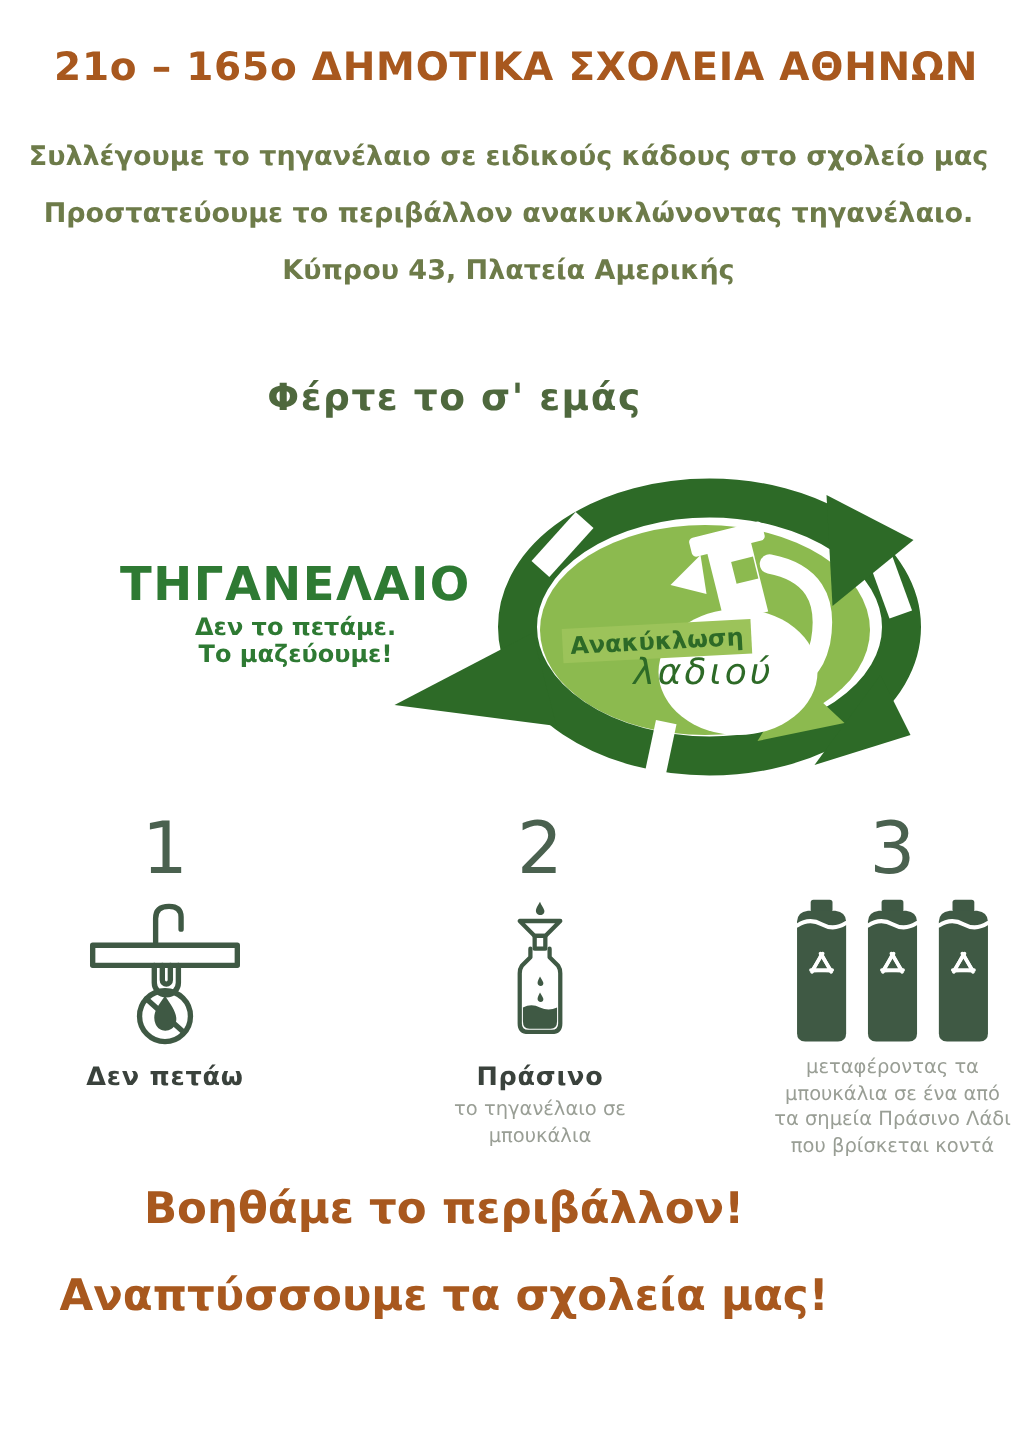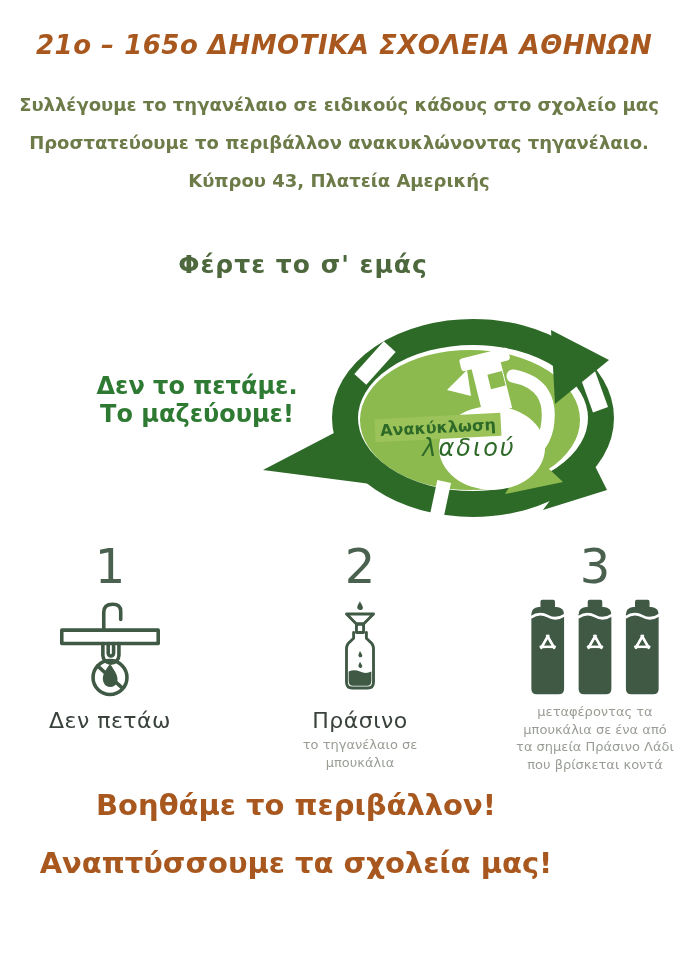--- a/index.html
+++ b/index.html
@@ -18,77 +18,77 @@
   *{margin:0;padding:0;box-sizing:border-box;}
   html,body{background:#ffffff;}
   body{
     width:678px;height:960px;position:relative;overflow:hidden;
     font-family:"DejaVu Sans","Liberation Sans",sans-serif;
   }
   .title{
     position:absolute;left:36px;top:30px;width:620px;
     font-size:26px;font-weight:bold;color:var(--title-brown);letter-spacing:0.5px;
     white-space:nowrap;
-    font-style:italic;
   }
   .intro{
     position:absolute;left:0;top:86px;width:678px;text-align:center;
     color:var(--olive-green);font-weight:bold;font-size:18px;
   }
   .intro .intro-line{height:38px;line-height:38px;white-space:nowrap;}
   .cta{
     position:absolute;left:0;top:250px;width:606px;text-align:center;
     font-size:25px;font-weight:bold;color:var(--cta-green);letter-spacing:1px;
   }
   .logo-text{
     position:absolute;left:58px;top:372px;width:278px;text-align:center;
     color:var(--logo-green);font-weight:bold;line-height:1.18;
   }
   .logo-text .headline{font-size:31px;letter-spacing:1px;}
-  .logo-text .subline{font-size:24px;}
+  .logo-text .subline{font-size:16px;}
   .logo-art{position:absolute;left:255px;top:314px;width:370px;height:220px;}
   .fill-dark{fill:var(--arrow-dark);}
   .fill-light{fill:var(--arrow-light);}
   .stroke-dark{stroke:var(--arrow-dark);fill:none;}
   .band{fill:var(--band-green);}
   .band-text{fill:var(--arrow-dark);font-weight:bold;font-size:16px;}
   .jug-label{fill:var(--arrow-dark);font-size:24px;font-style:italic;letter-spacing:2px;}
   .step-col{position:absolute;top:538px;text-align:center;}
   .step-1{left:30px;width:160px;}
   .step-2{left:280px;width:160px;}
   .step-3{left:515px;width:160px;}
   .step-number{
     font-size:48px;line-height:56px;color:var(--number-green);
     font-weight:normal;
   }
   .step-icon{margin-top:4px;height:102px;display:flex;align-items:flex-start;justify-content:center;}
   .st{stroke:var(--icon-green);fill:none;stroke-width:4;stroke-linecap:round;stroke-linejoin:round;}
   .sf{fill:var(--icon-green);stroke:none;}
   .sw{stroke:#ffffff;fill:none;stroke-linecap:round;stroke-linejoin:round;}
-  .step-title{margin-top:8px;font-size:22px;font-weight:normal;color:var(--step-title);letter-spacing:0.5px;}
+  .step-title{margin-top:8px;font-size:17px;font-weight:bold;color:var(--step-title);letter-spacing:0.5px;}
   .step-desc{margin-top:3px;font-size:13px;line-height:1.35;color:var(--step-text);}
   .footer-line{position:absolute;left:0;width:592px;text-align:center;
     font-size:29px;font-weight:bold;color:var(--title-brown);}
   .footer-1{top:788px;}
   .footer-2{top:846px;}
 </style>
 </head>
 <body>
 
 <div class="title">21ο – 165ο ΔΗΜΟΤΙΚΑ ΣΧΟΛΕΙΑ ΑΘΗΝΩΝ</div>
 
 <div class="intro">
   <div class="intro-line">Συλλέγουμε το τηγανέλαιο σε ειδικούς κάδους στο σχολείο μας</div>
   <div class="intro-line">Προστατεύουμε το περιβάλλον ανακυκλώνοντας τηγανέλαιο.</div>
   <div class="intro-line">Κύπρου 43, Πλατεία Αμερικής</div>
 </div>
 
 <div class="cta">Φέρτε το σ' εμάς</div>
 
 <div class="logo-text">
+  <div class="headline">ΤΗΓΑΝΕΛΑΙΟ</div>
   <div class="subline">Δεν το πετάμε.</div>
   <div class="subline">Το μαζεύουμε!</div>
 </div>
 
 <svg class="logo-art" viewBox="0 0 370 220" aria-hidden="true">
 
   <g>
     <ellipse class="fill-light" cx="215" cy="106" rx="110" ry="70"></ellipse>
 
     <ellipse class="stroke-dark" cx="218" cy="104" rx="128" ry="86" stroke-width="26"></ellipse>

